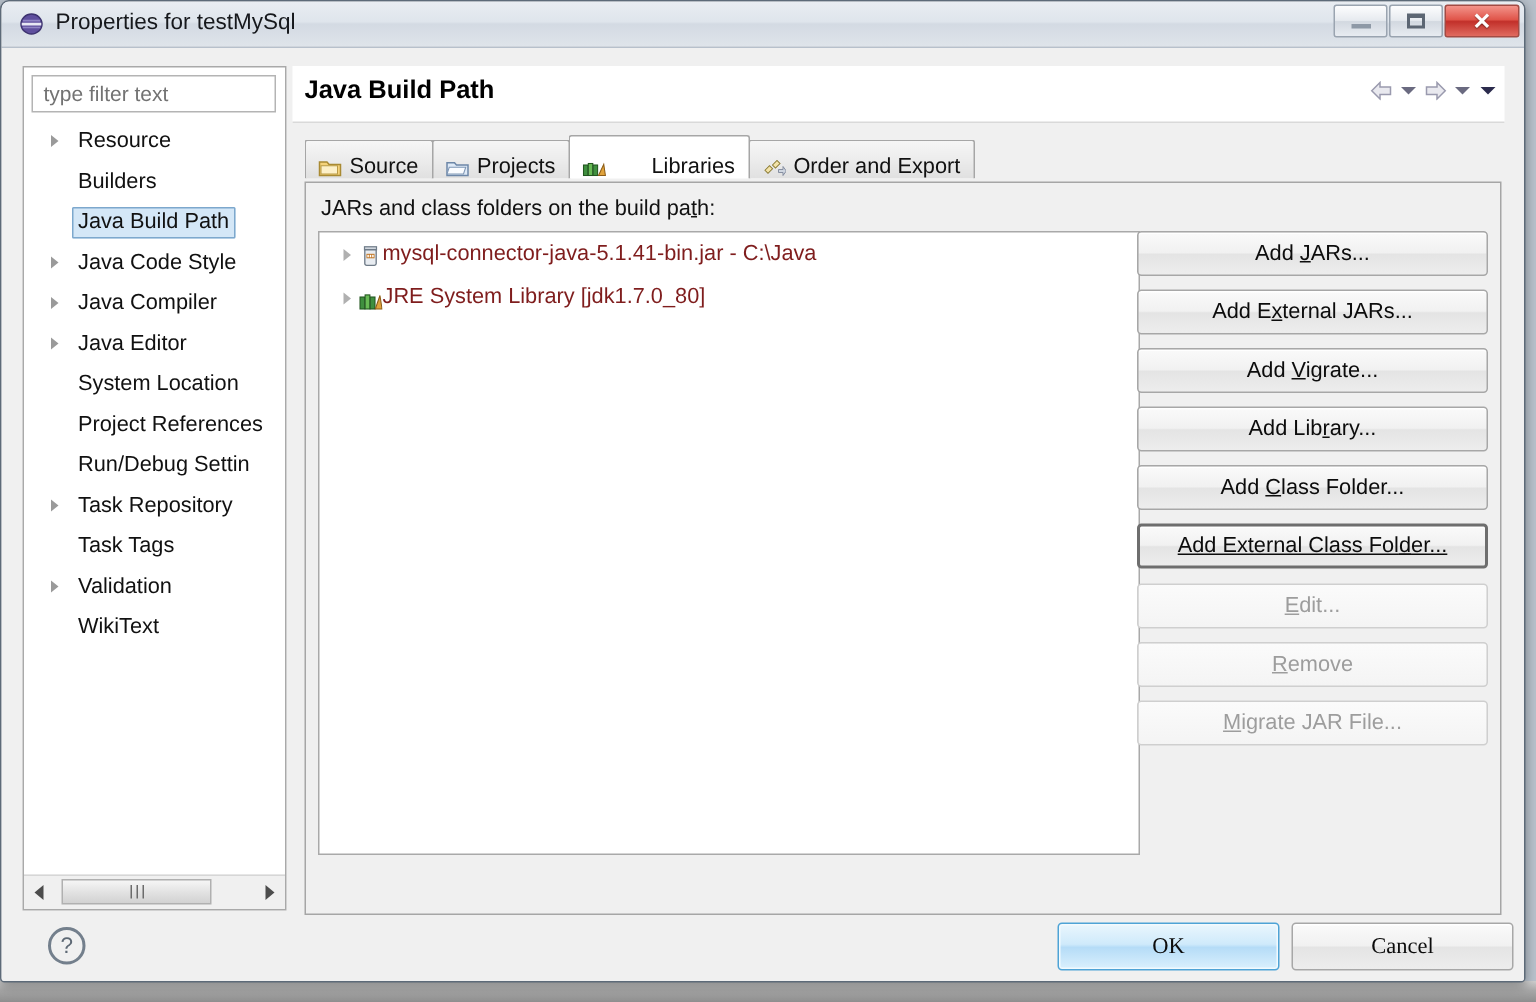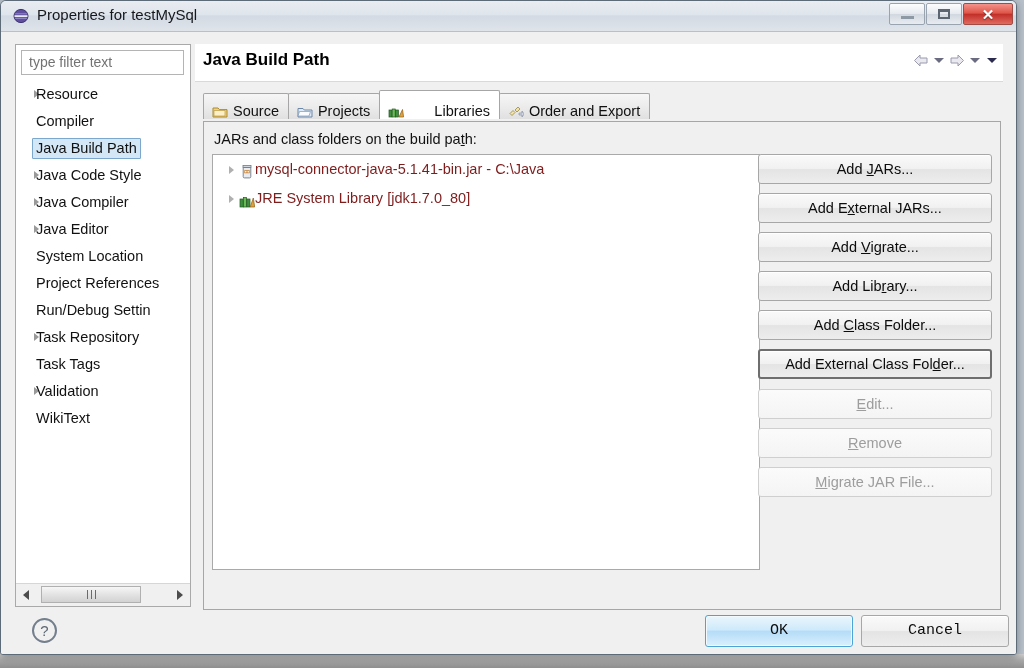--- a/index.html
+++ b/index.html
@@ -67,21 +67,21 @@
     background:#ffffff;border:1px solid #a9a9a9;box-sizing:border-box;
   }
   #filterbox{
     position:absolute;left:5px;top:5px;width:163px;height:25px;
     border:1px solid #b4b4b4;box-sizing:border-box;background:#fff;
     font-size:14px;color:#737373;padding:3px 0 0 7px;
   }
   #tree{position:absolute;left:0;top:36px;width:174px;height:504px;overflow:hidden;}
   .tnode{
     position:relative;height:27px;line-height:27px;
-    font-size:14.5px;color:#111;white-space:nowrap;padding-left:20px;
+    font-size:14.5px;color:#111;white-space:nowrap;padding-left:36px;
     box-sizing:border-box;
   }
   .tnode .arrow{
     position:absolute;left:18px;top:9px;width:0;height:0;
     border-left:5px solid #9a9a9a;border-top:4px solid transparent;border-bottom:4px solid transparent;
   }
   .tnode .lbl{position:relative;}
   .tnode.sel .lbl{
     background:#d4e7f7;border:1px solid #7da8cd;
     padding:1px 3px 2px 3px;margin-left:-4px;border-radius:1px;
@@ -162,39 +162,39 @@
   
   #sidebtns{position:absolute;right:8px;top:32px;width:234px;}
   .btn{
     display:block;width:234px;height:30px;margin-bottom:9px;
     border:1px solid #a7a7a7;border-radius:3px;box-sizing:border-box;
     background:linear-gradient(180deg,#fafafa 0%,#f1f1f1 48%,#e4e4e4 52%,#ededed 100%);
     font-family:"Liberation Sans", sans-serif;font-size:14.5px;color:#0c0c0c;
     text-align:center;line-height:28px;white-space:nowrap;
     box-shadow:inset 0 1px 0 #fff;
   }
-  .btn.focused{border:2px solid #6e6e6e;line-height:26px;}
+  .btn.focused{border:2px solid #6e6e6e;line-height:26px;text-decoration:underline;}
   .btn.disabled{
     color:#9d9d9d;background:linear-gradient(180deg,#fbfbfb 0%,#f4f4f4 100%);
     border-color:#cfcfcf;box-shadow:none;
   }
   .btn.gap{margin-top:10px;}
   .mn{text-decoration:underline;}
 
   
   #footer{position:absolute;left:0;top:583px;width:1015px;height:40px;}
   #helpicon{
     position:absolute;left:31px;top:3px;width:25px;height:25px;
     border:2px solid #737f8c;border-radius:50%;box-sizing:border-box;
     color:#5d6874;font-size:15px;text-align:center;line-height:21px;
   }
   .footbtn{
     position:absolute;top:0;width:148px;height:32px;
     border-radius:3px;box-sizing:border-box;
-    font-family:Liberation Mono, monospace;font-size:15px;
+    font-family:Liberation Serif, serif;font-size:15px;
     text-align:center;line-height:30px;
   }
   #okbtn{
     right:163px;border:1px solid #4ea3d6;color:#0d0d0d;
     background:linear-gradient(180deg,#eaf6fd 0%,#cfeafb 45%,#b5dcf7 52%,#daf0fd 100%);
     box-shadow:inset 0 0 0 1px #f2fafe;
   }
   #cancelbtn{
     right:7px;border:1px solid #a7a7a7;color:#0c0c0c;
     background:linear-gradient(180deg,#fafafa 0%,#f1f1f1 48%,#e4e4e4 52%,#ededed 100%);
@@ -235,21 +235,21 @@
     </div>
   </div>
 
   <div id="dialogbody">
 
     <div id="leftpanel">
       <div id="filterbox">type filter text</div>
 
       <div id="tree">
           <div class="tnode"><span class="arrow"></span><span class="lbl">Resource</span></div>
-          <div class="tnode"><span class="lbl">Compiler</span></div>
+          <div class="tnode"><span class="lbl">Builders</span></div>
           <div class="tnode sel"><span class="lbl">Java Build Path</span></div>
           <div class="tnode"><span class="arrow"></span><span class="lbl">Java Code Style</span></div>
           <div class="tnode"><span class="arrow"></span><span class="lbl">Java Compiler</span></div>
           <div class="tnode"><span class="arrow"></span><span class="lbl">Java Editor</span></div>
           <div class="tnode"><span class="lbl">System Location</span></div>
           <div class="tnode"><span class="lbl">Project References</span></div>
           <div class="tnode"><span class="lbl">Run/Debug Settin</span></div>
           <div class="tnode"><span class="arrow"></span><span class="lbl">Task Repository</span></div>
           <div class="tnode"><span class="lbl">Task Tags</span></div>
           <div class="tnode"><span class="arrow"></span><span class="lbl">Validation</span></div>

